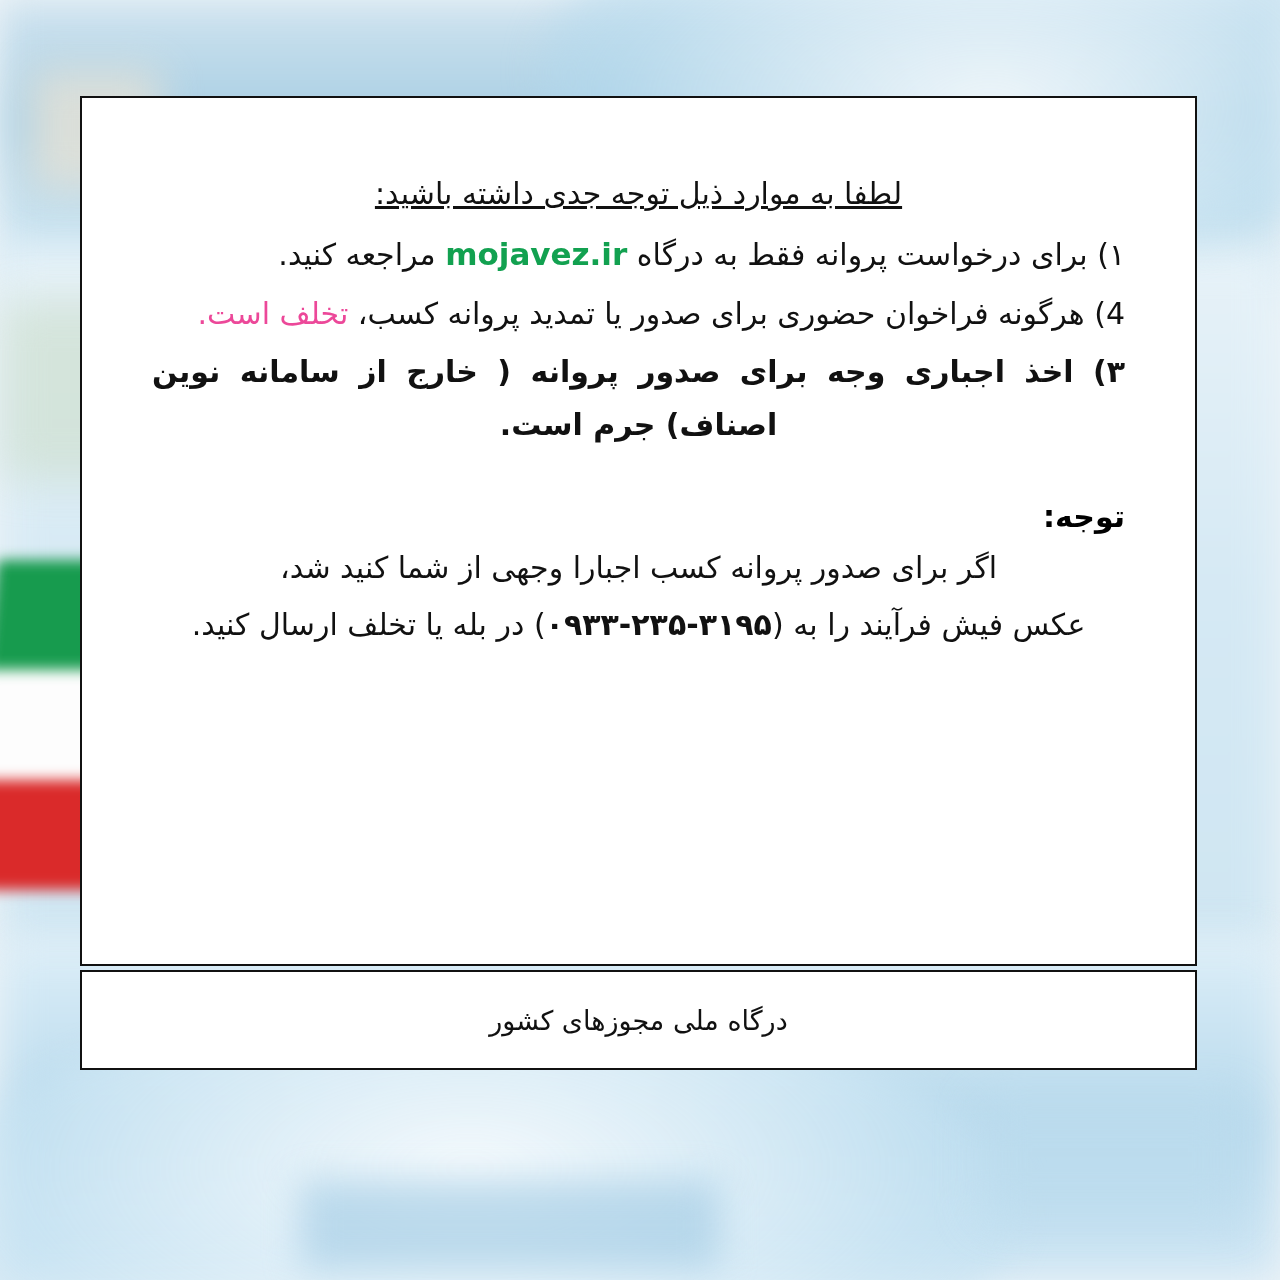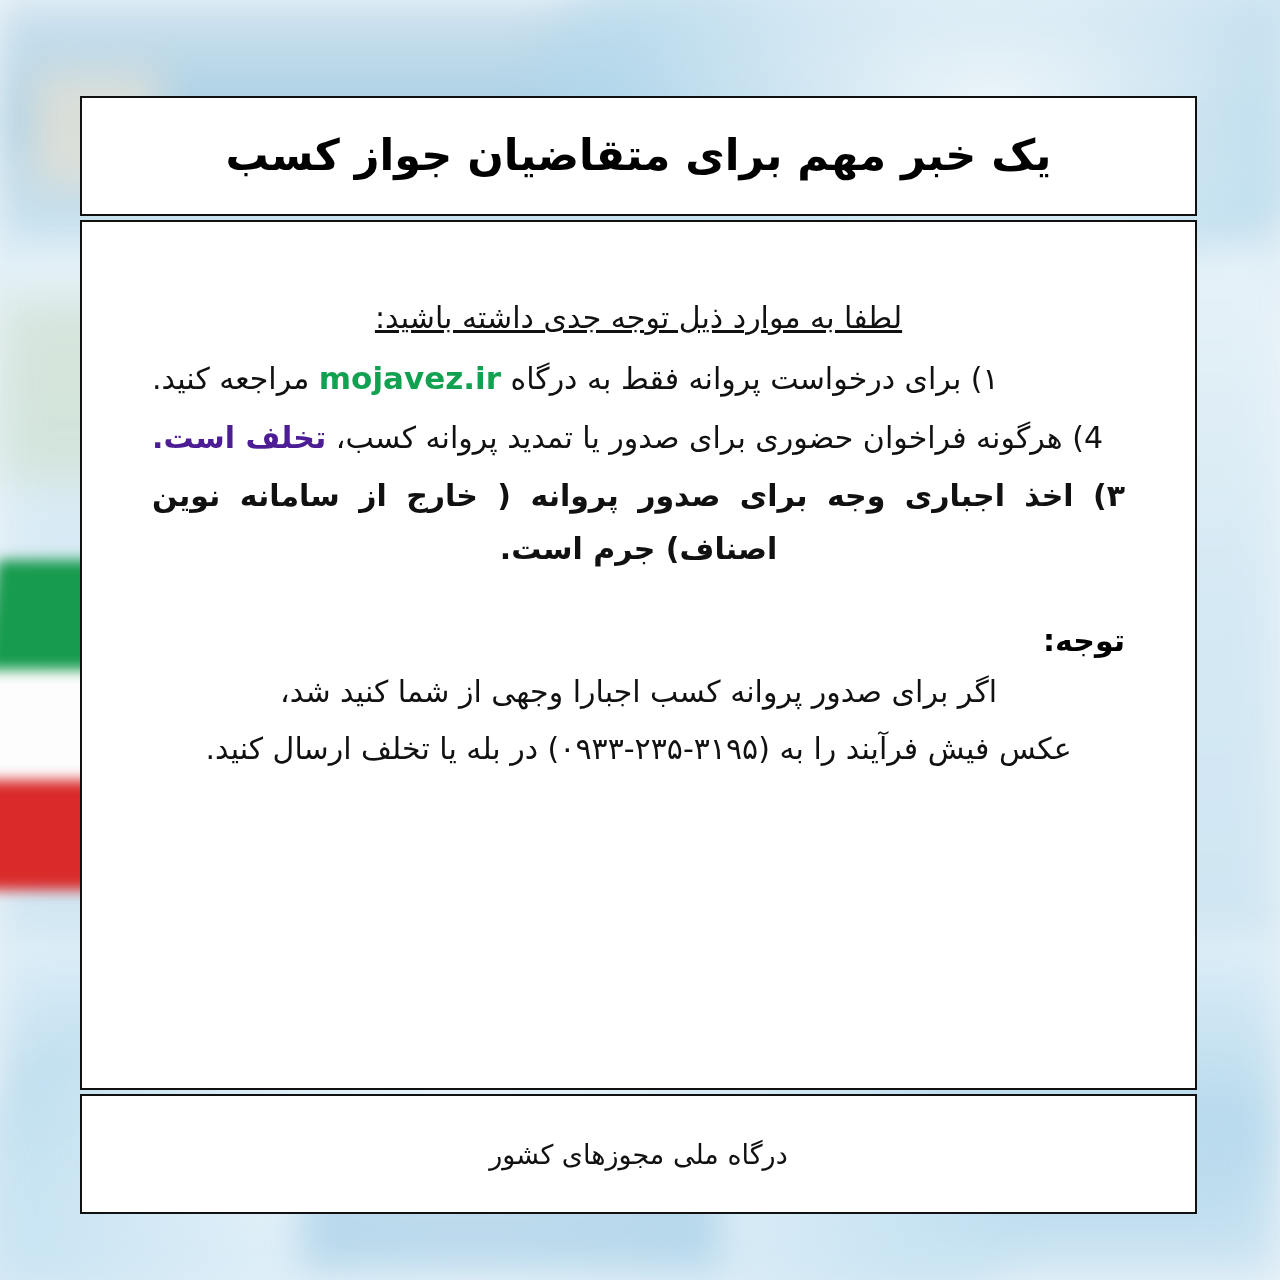--- a/index.html
+++ b/index.html
@@ -173,64 +173,64 @@
     color: #111;
     text-align: center;
     line-height: 1.7;
     margin: 0 0 8px 0;
     text-decoration: underline;
   }
 
   .item {
     font-size: 30px;
     color: #111;
-    text-align: left;
+    text-align: right;
     line-height: 1.75;
     margin: 0 0 6px 0;
   }
   .item.tri {
     text-align: justify;
     text-align-last: center;
     font-weight: bold;
   }
   .link-green {
     color: #12a150;
     font-weight: bold;
     direction: ltr;
     unicode-bidi: embed;
     display: inline-block;
     font-size: 31px;
   }
   .red-bold {
-    color: #4c1d95;
-    font-weight: bold;
+    color: #ec4899;
+    font-weight: normal;
   }
 
   .attention-label {
     font-size: 30px;
     font-weight: bold;
     color: #000;
     text-align: right;
     margin: 48px 0 8px 0;
   }
   .attention-text {
     font-size: 30px;
     color: #111;
     text-align: center;
     line-height: 1.75;
     margin: 0 0 4px 0;
   }
   .phone {
-    font-weight: normal;
+    font-weight: bold;
     direction: rtl;
     unicode-bidi: embed;
   }
 
   #footer-panel {
-    height: 120px;
+    height: 100px;
     display: flex;
     align-items: center;
     justify-content: center;
   }
   #footer-text {
     font-size: 27px;
     color: #111;
   }
 </style>
 </head>
@@ -248,23 +248,20 @@
   <div class="blob-d"></div>
   <div class="flag">
     <div class="s green"></div>
     <div class="s white"></div>
     <div class="s red"></div>
   </div>
 </div>
 
 <div id="notice">
 
-  <div id="header-panel" class="panel">
-    <div id="header-title">یک خبر مهم برای متقاضیان جواز کسب</div>
-  </div>
 
   <div id="body-panel" class="panel">
 
 
     <p class="lead">لطفا به موارد ذیل توجه جدی داشته باشید:</p>
 
     <p class="item">
       <span>۱) برای درخواست پروانه فقط به درگاه</span>
       <span class="link-green">mojavez.ir</span>
       <span>مراجعه کنید.</span>

